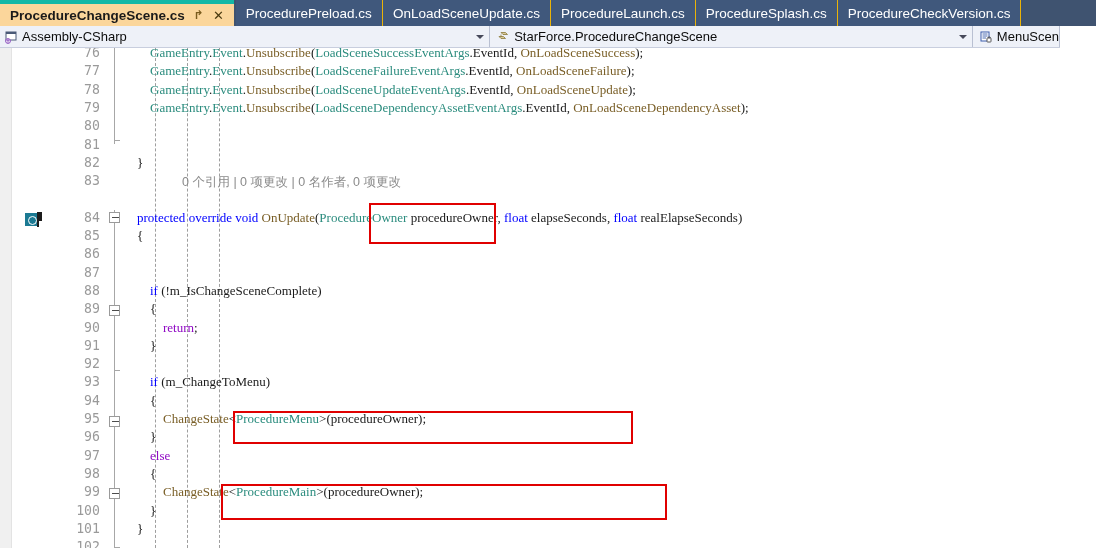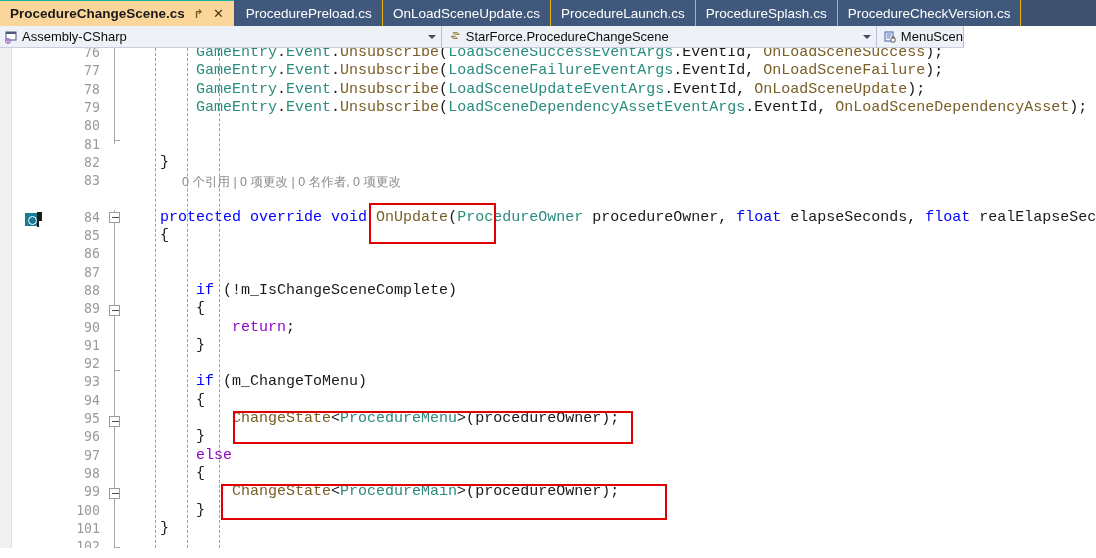--- a/index.html
+++ b/index.html
@@ -25,41 +25,41 @@
     white-space: nowrap;
     border-right: 1px solid #eab308;
     background: #40587c;
     position: relative;
   }
   .tab.active {
     background: #fbd69b;
     color: #1a1a1a;
     font-weight: bold;
     border-right: none;
-    border-top: 1px solid #14b8a6;
+    border-top: 4px solid #14b8a6;
   }
   .tab .pin-icon {
     margin-left: 9px;
     font-size: 12px;
     color: #7a5c1e;
     line-height: 1;
     transform: rotate(0deg);
   }
   .tab .close-icon {
     margin-left: 9px;
     font-size: 13px;
     color: #4a3a10;
     line-height: 1;
     font-family: "DejaVu Sans", sans-serif;
   }
   .tab-sep { width: 2px; background: #3f5370; }
 
   
   #navbar {
-    position: absolute; left: 0; top: 26px; width: 964px; height: 22px;
+    position: absolute; left: 0; top: 26px; width: 1060px; height: 22px;
     background: #0f172a;
     border-bottom: 1px solid #c8cede;
     display: flex; align-items: stretch;
   }
   .navcombo {
     display: flex; align-items: center;
     background: #eef1f8;
     border-right: 1px solid #b9c0d2;
     position: relative;
     height: 100%;
@@ -102,22 +102,22 @@
   #outline-margin {
     position: absolute; left: 108px; top: 0; width: 16px; height: 100%;
   }
   #code-area {
     position: absolute; left: 124px; top: 0; right: 0; height: 100%;
   }
 
   .code-row {
     position: absolute; left: 0; width: 100%; height: 18.3px;
     white-space: pre;
-    font-family: Liberation Mono, monospace;
-    font-size: 15px;
+    font-family: Liberation Serif, serif;
+    font-size: 13px;
     line-height: 18.3px;
   }
   .ln {
     position: absolute; width: 68px; text-align: right;
     padding-right: 8px;
     color: #9a9a9a;
     font-family: "DejaVu Sans Mono", monospace;
     font-size: 13.2px; line-height: 18.3px; height: 18.3px;
   }
 

